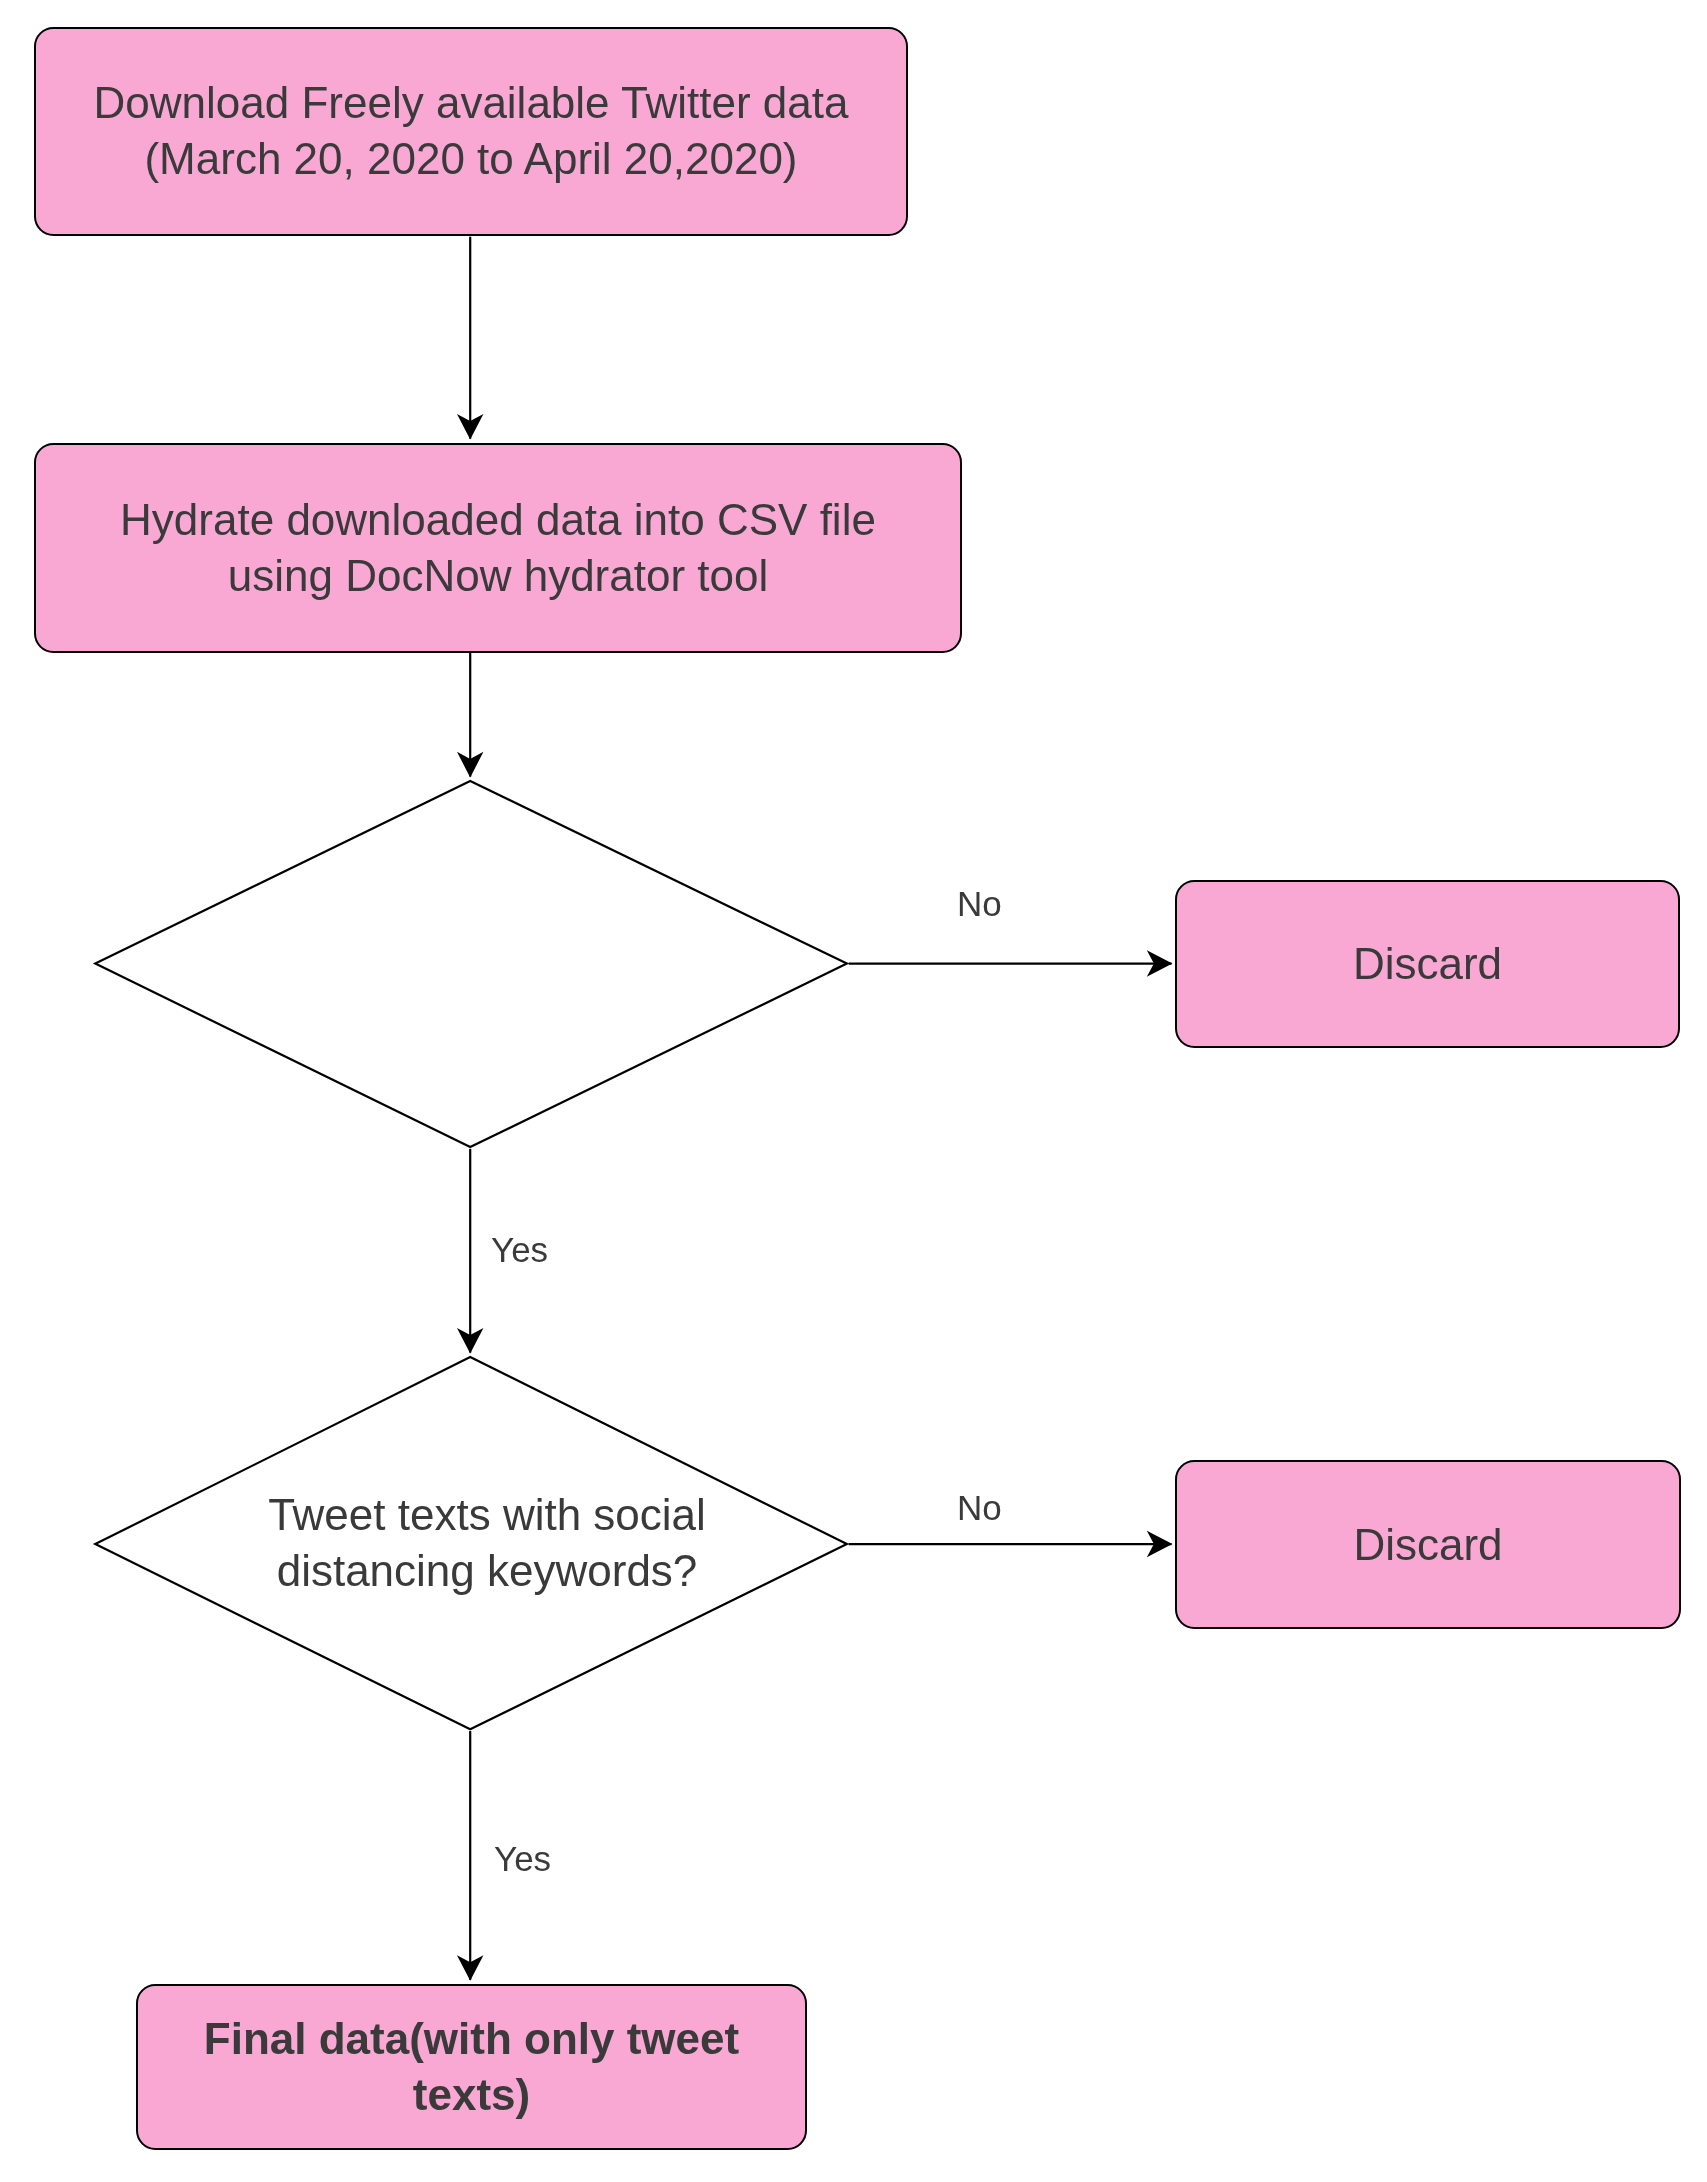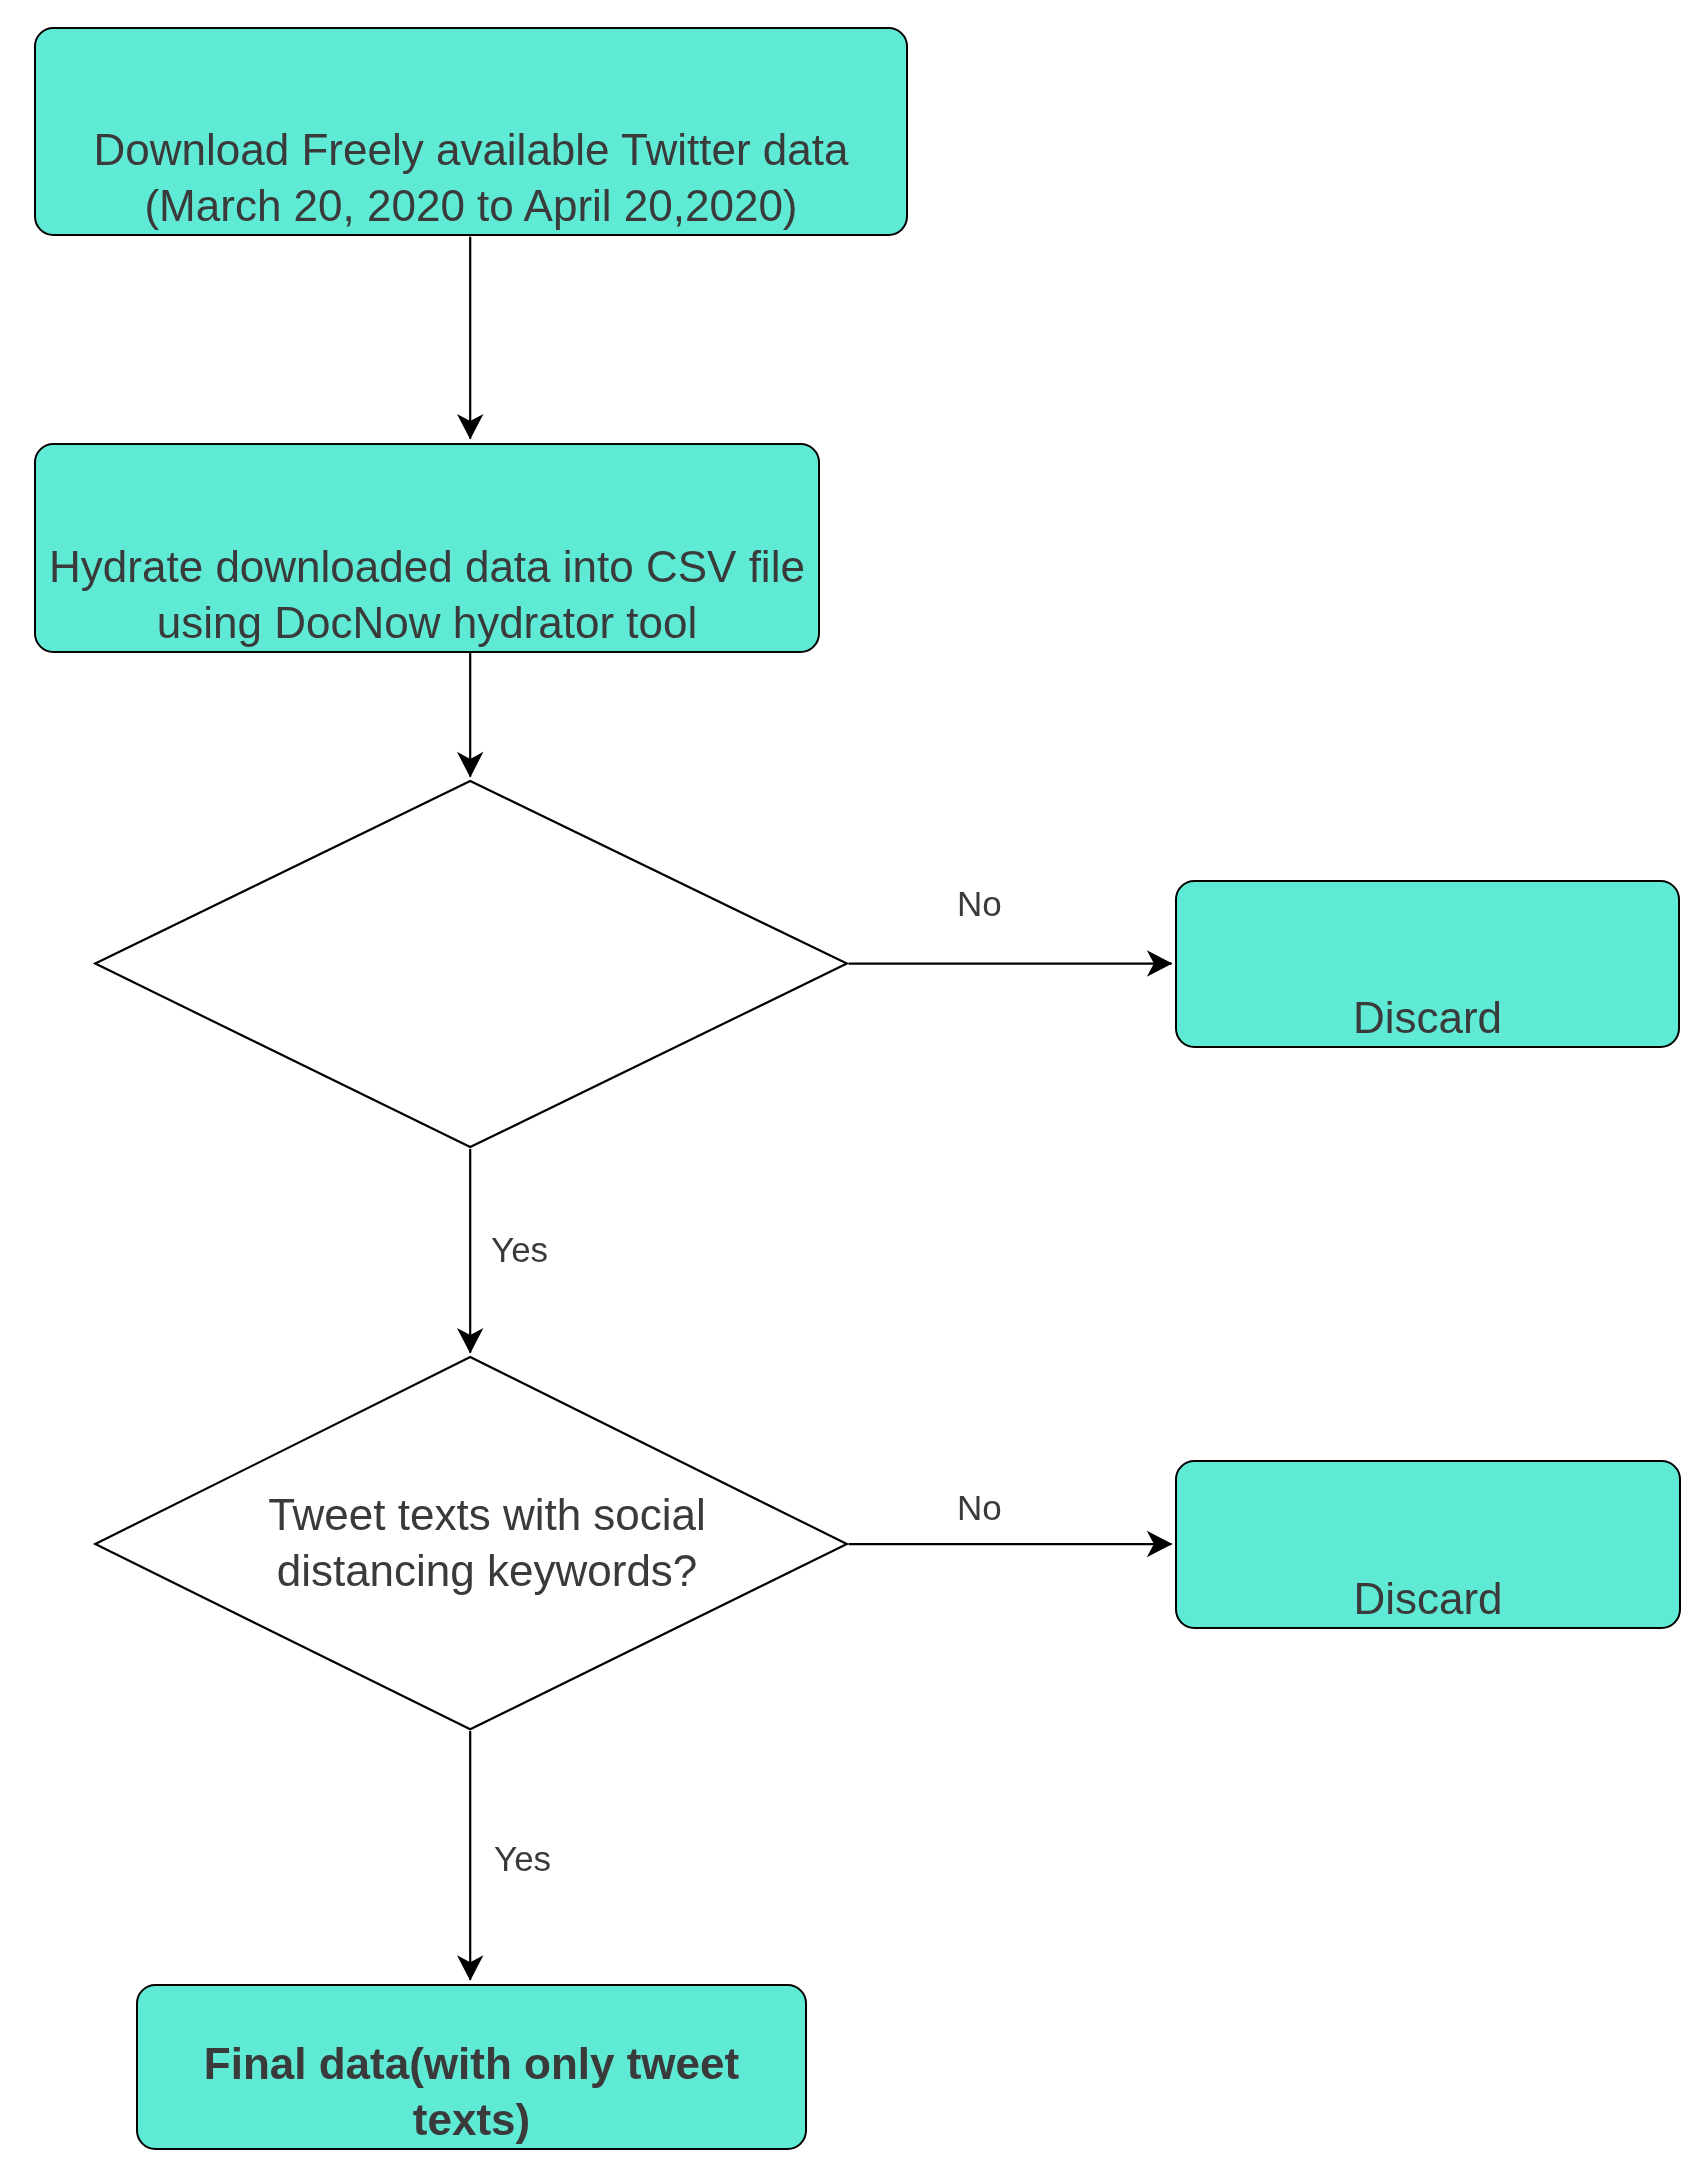--- a/index.html
+++ b/index.html
@@ -19,25 +19,25 @@
   #edges {
     position: absolute;
     left: 0;
     top: 0;
     width: 1707px;
     height: 2183px;
   }
   .node {
     position: absolute;
     box-sizing: border-box;
-    background: #5eead4;
+    background: #f9a8d4;
     border: 2.6px solid #000000;
     border-radius: 19.4px;
     display: flex;
-    align-items: flex-end;
+    align-items: center;
     justify-content: center;
     text-align: center;
   }
   .node-label, .diamond-label {
     white-space: pre-line;
     font-size: 44px;
     line-height: 56px;
     color: #3a3a3a;
     text-align: center;
   }
@@ -52,21 +52,21 @@
   }
   .edge-label {
     position: absolute;
     font-size: 35px;
     line-height: 56px;
     color: #3a3a3a;
     background: transparent;
   }
   
   #box-download { left: 34px;  top: 26.5px;   width: 874px; height: 209px; }
-  #box-hydrate  { left: 34px;  top: 443px;  width: 786px; height: 210px; }
+  #box-hydrate  { left: 34px;  top: 443px;  width: 928px; height: 210px; }
   #box-discard-1{ left: 1175px;top: 880px;  width: 505px; height: 168px; }
   #box-discard-2{ left: 1175px;top: 1460px; width: 506px; height: 169px; }
   #box-final    { left: 136px; top: 1984px; width: 671px; height: 166px; font-weight: bold; }
   #diamond-1-overlay { left: 95px; top: 781px;  width: 752px; height: 366px; }
   #diamond-2-overlay { left: 111px; top: 1357px; width: 752px; height: 372px; }
   #label-no-1  { left: 957px; top: 876px;  }
   #label-yes-1 { left: 491px;  top: 1222px; }
   #label-no-2  { left: 957px; top: 1480px; }
   #label-yes-2 { left: 494px;  top: 1831px; }
 </style>

